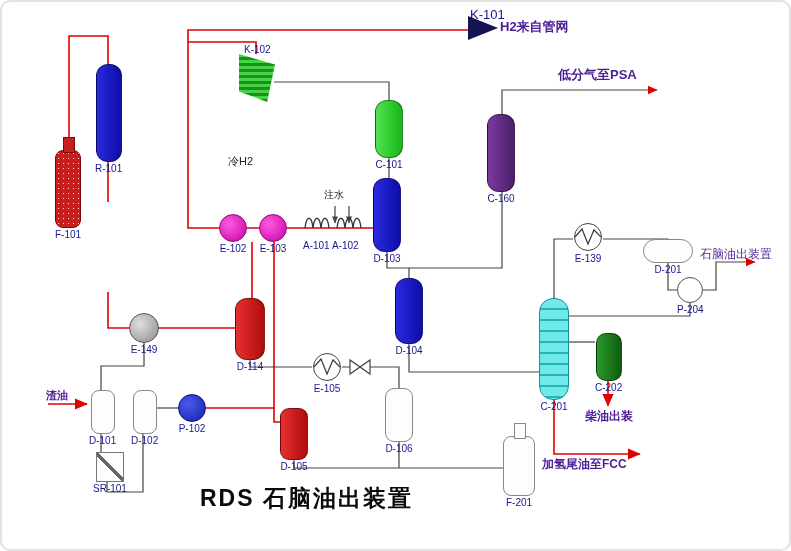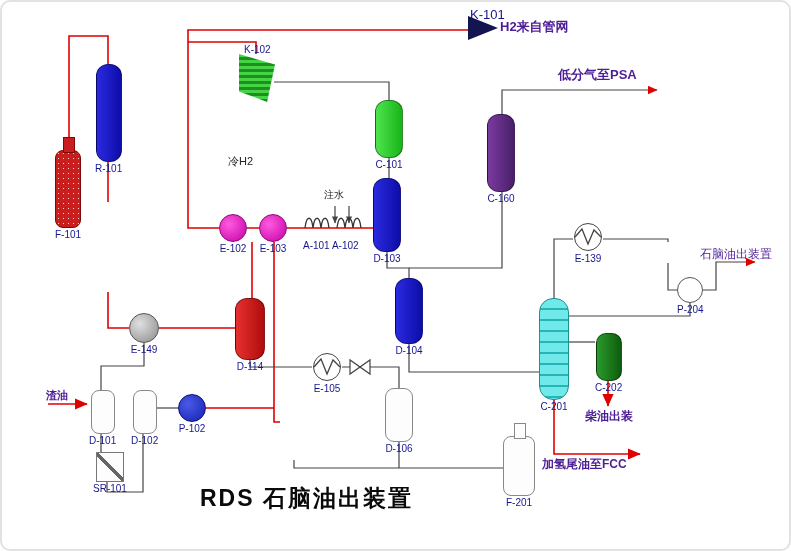--- a/index.html
+++ b/index.html
@@ -180,20 +180,24 @@
   </div>
 
   <div class="eq" style="left:310px;top:350px">
     <svg width="30" height="30">
       <circle cx="15" cy="15" r="13.5" fill="#fff" stroke="#444"></circle>
       <polyline points="2,15 9,7 15,22 21,8 28,15" fill="none" stroke="#444" stroke-width="1.3"></polyline>
     </svg>
     <div class="lbl">E-105</div>
   </div>
 
+  <div class="eq" style="left:278px;top:406px">
+    <div class="shape vessel v-red" style="width:28px;height:52px;border-radius:9px"></div>
+    <div class="lbl">D-105</div>
+  </div>
 
   <div class="eq" style="left:383px;top:386px">
     <div class="shape vessel v-white" style="width:28px;height:54px;border-radius:9px"></div>
     <div class="lbl">D-106</div>
   </div>
 
   <div class="eq" style="left:87px;top:388px">
     <div class="shape vessel v-white" style="width:24px;height:44px;border-radius:8px"></div>
     <div class="lbl">D-101</div>
   </div>
@@ -214,20 +218,24 @@
   </div>
 
   <div class="eq" style="left:571px;top:220px">
     <svg width="30" height="30">
       <circle cx="15" cy="15" r="13.5" fill="#fff" stroke="#444"></circle>
       <polyline points="2,15 9,7 15,22 21,8 28,15" fill="none" stroke="#444" stroke-width="1.3"></polyline>
     </svg>
     <div class="lbl">E-139</div>
   </div>
 
+  <div class="eq" style="left:641px;top:237px">
+    <div class="shape vessel v-white" style="width:50px;height:24px;border-radius:12px"></div>
+    <div class="lbl">D-201</div>
+  </div>
 
   <div class="eq" style="left:675px;top:275px">
     <div class="shape circ v-white" style="width:26px;height:26px;border:1px solid #555;background:#fff"></div>
     <div class="lbl">P-204</div>
   </div>
 
   <div class="eq" style="left:537px;top:296px">
     <div class="shape vessel v-cyan" style="width:30px;height:102px;border-radius:14px"></div>
     <div class="lbl">C-201</div>
   </div>

